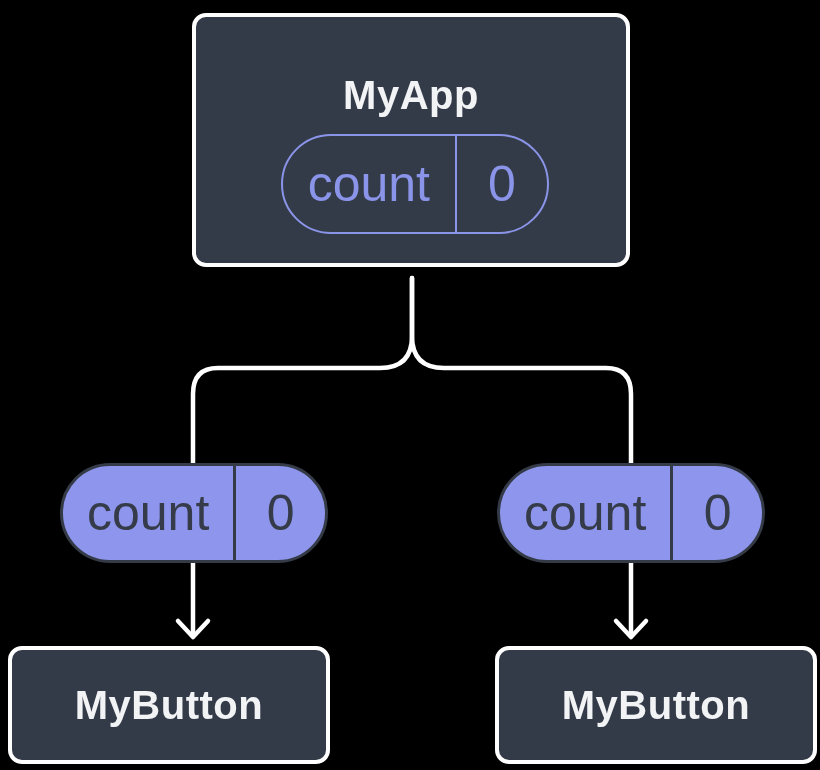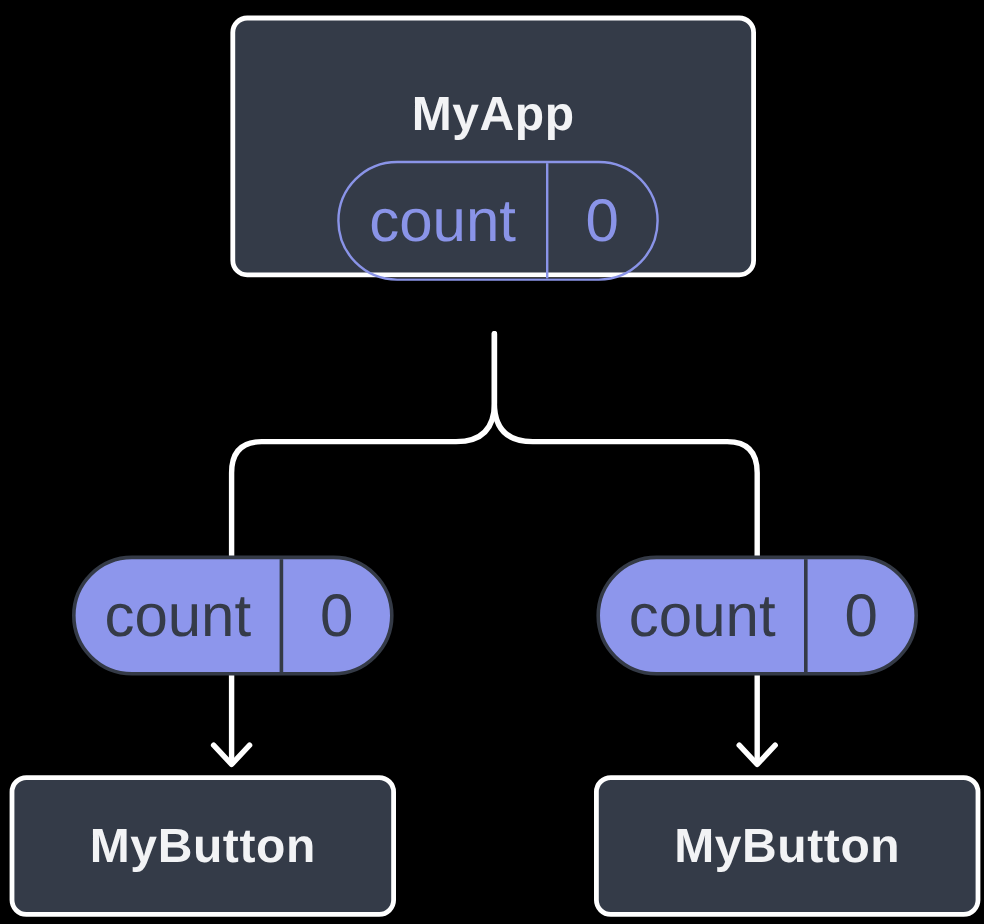--- a/index.html
+++ b/index.html
@@ -28,21 +28,21 @@
     background: var(--surface, #343b48);
     border: 4px solid var(--line, #ffffff);
     border-radius: 14px;
     box-sizing: border-box;
     z-index: 1;
   }
   .box-root {
     left: 192px;
     top: 13px;
     width: 438px;
-    height: 218px;
+    height: 254px;
   }
   .box-leaf {
     width: 322px;
     height: 118px;
     display: flex;
     align-items: center;
     justify-content: center;
   }
   .box-leaf-left  { left: 8px;   top: 646px; }
   .box-leaf-right { left: 495px; top: 646px; }

